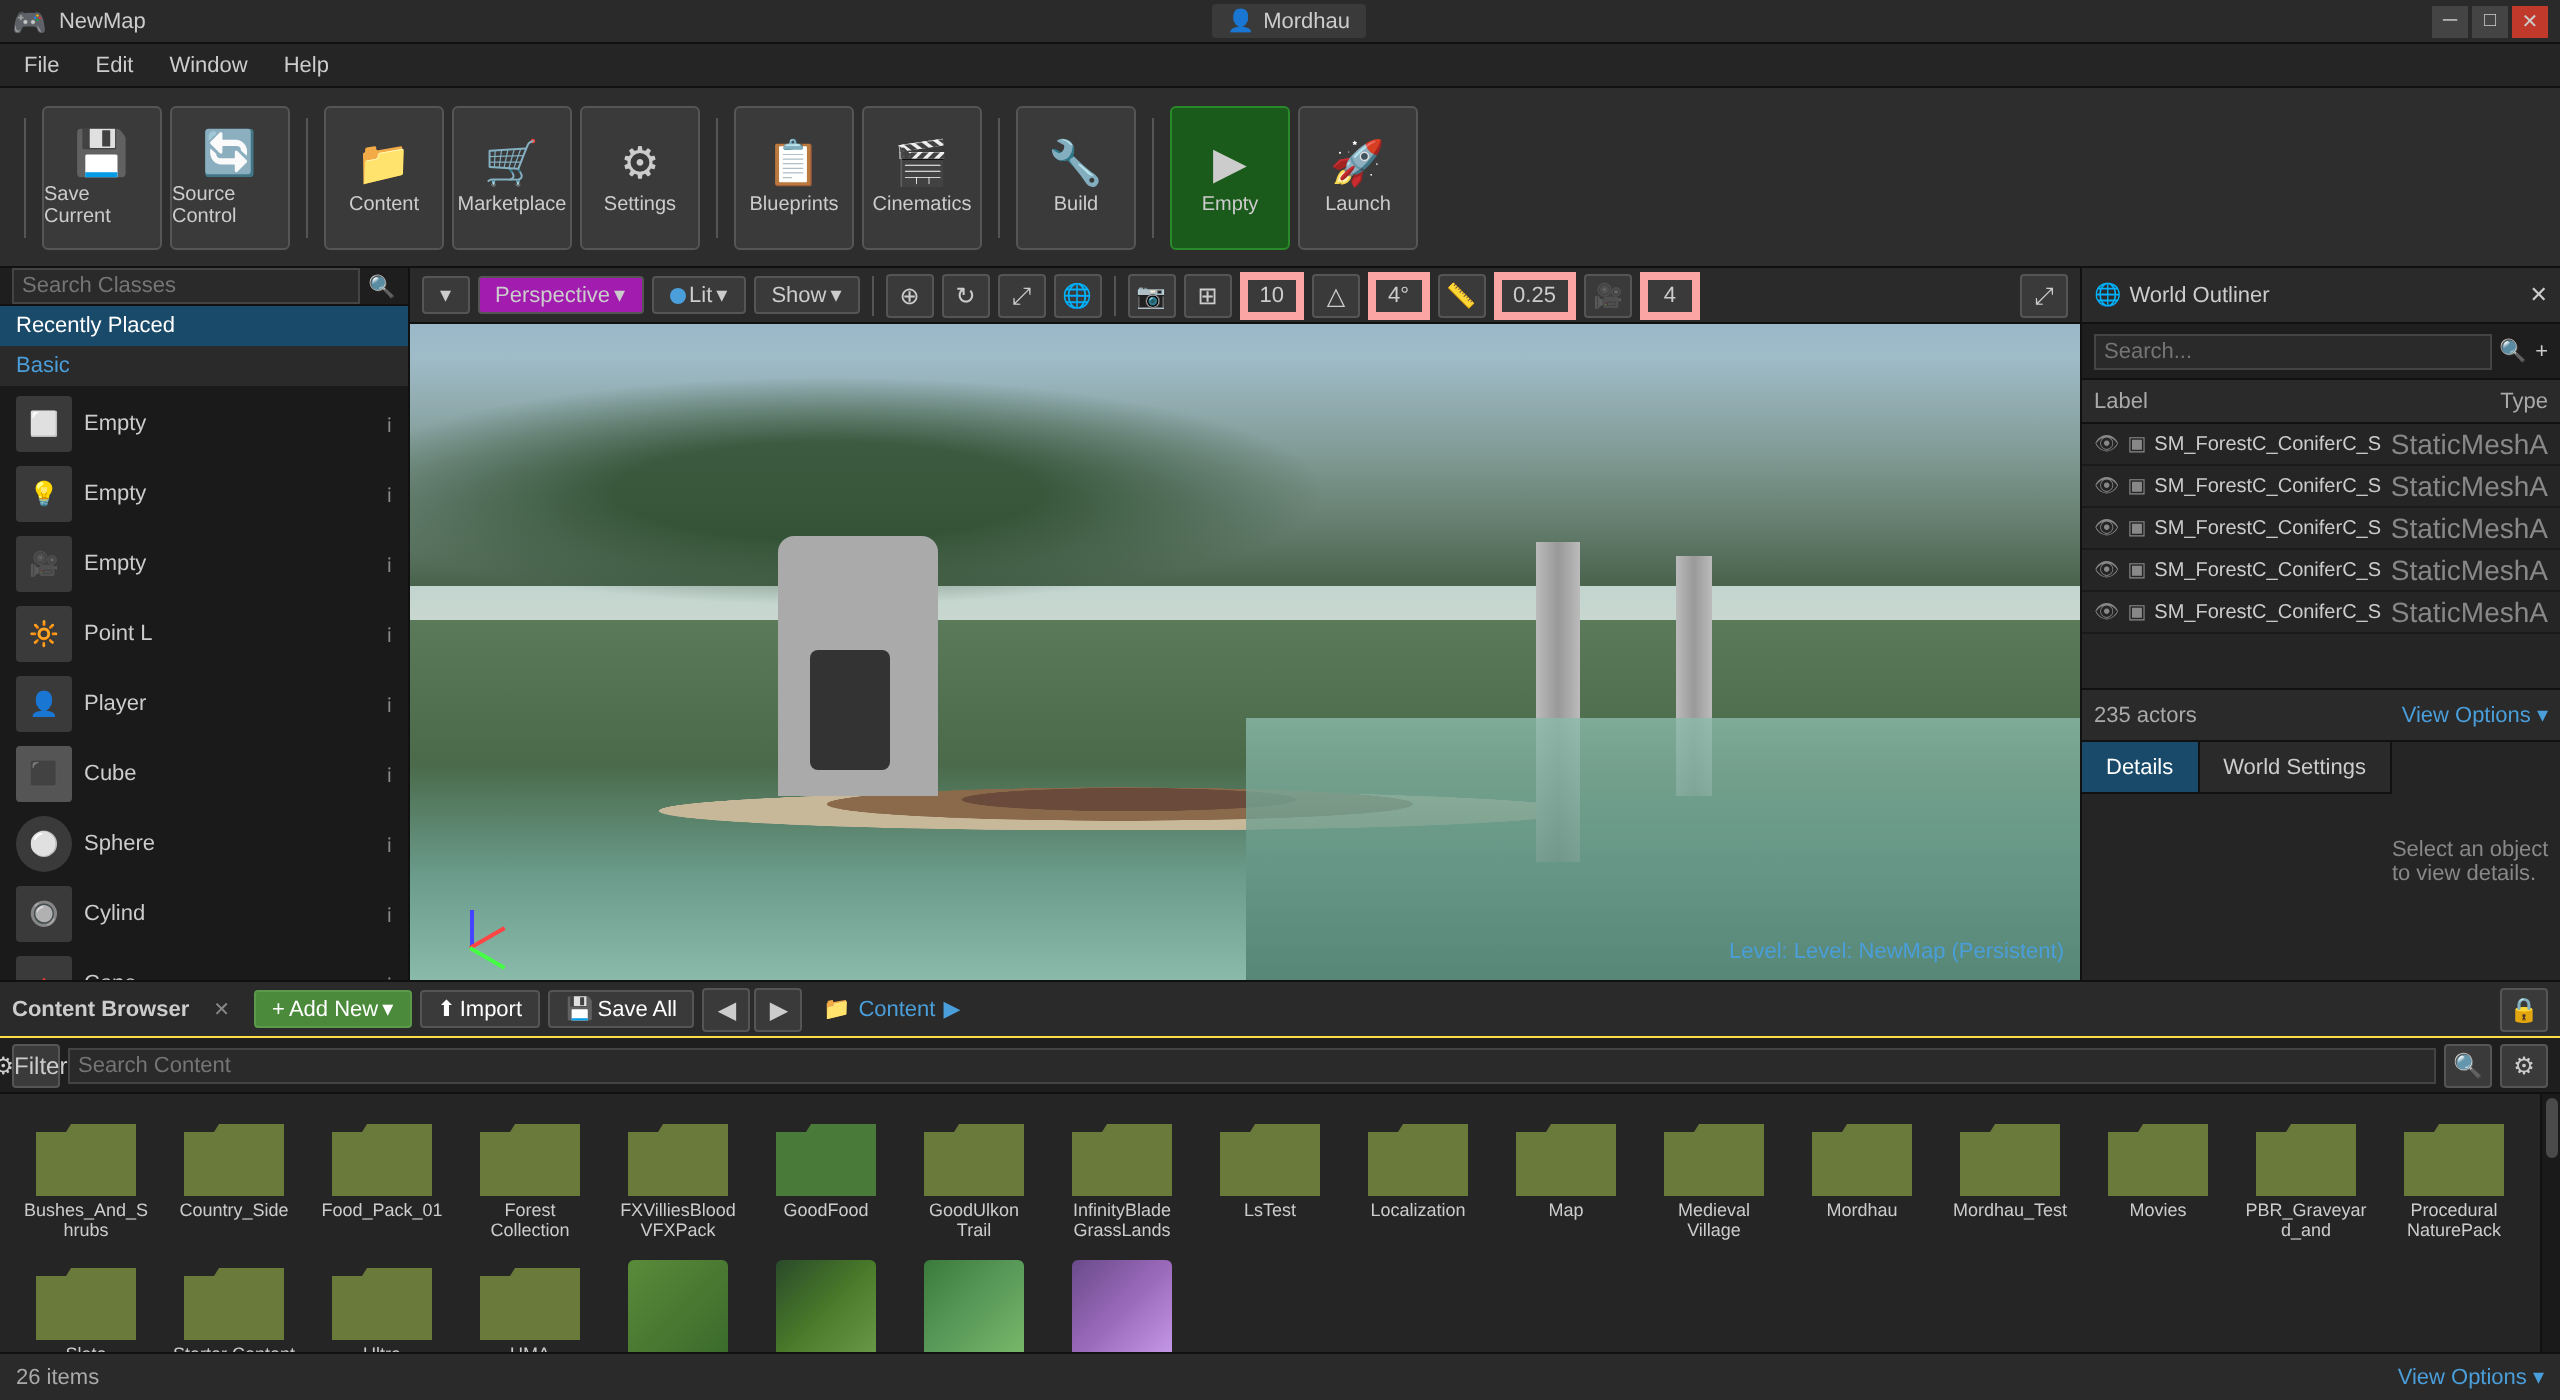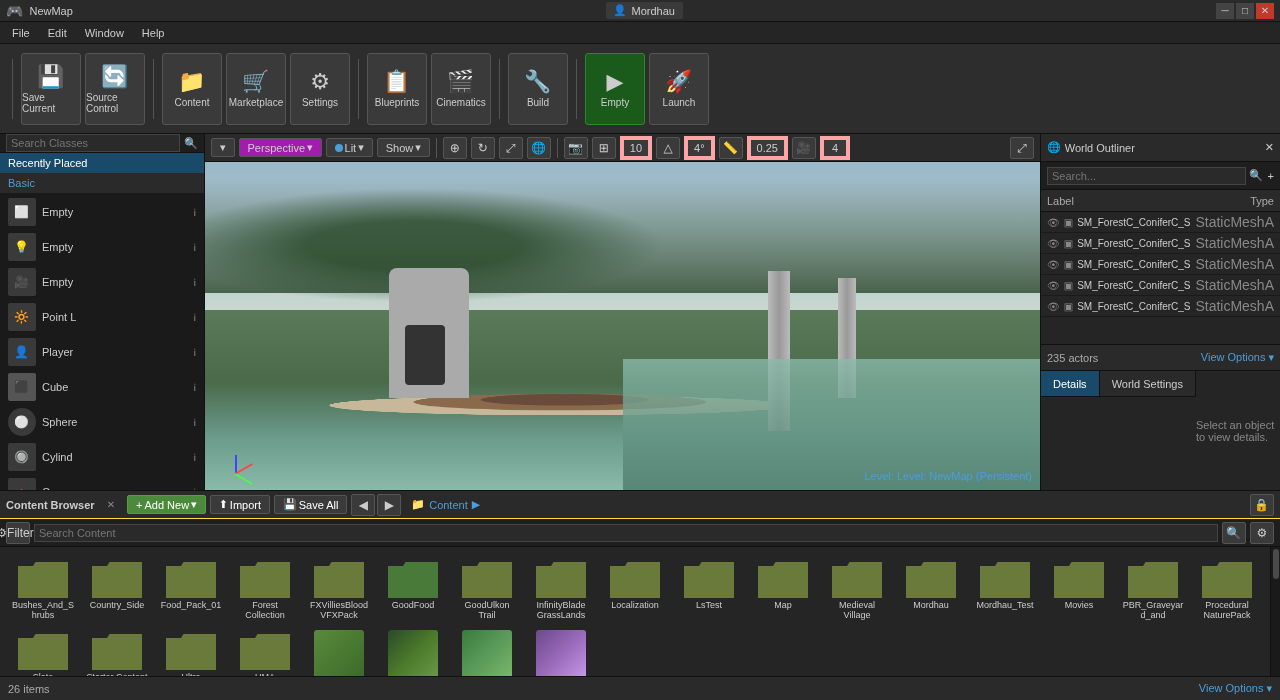--- a/index.html
+++ b/index.html
@@ -491,27 +491,27 @@
           <div class="asset-item">
             <div class="asset-folder">
                 <div class="folder-icon"></div>
               </div>
             <span class="asset-name">InfinityBlade GrassLands</span>
           </div>
           <div class="asset-item">
             <div class="asset-folder">
                 <div class="folder-icon"></div>
               </div>
+            <span class="asset-name">LsTest</span>
+          </div>
+          <div class="asset-item">
+            <div class="asset-folder">
+                <div class="folder-icon"></div>
+              </div>
             <span class="asset-name">Localization</span>
-          </div>
-          <div class="asset-item">
-            <div class="asset-folder">
-                <div class="folder-icon"></div>
-              </div>
-            <span class="asset-name">LsTest</span>
           </div>
           <div class="asset-item">
             <div class="asset-folder">
                 <div class="folder-icon"></div>
               </div>
             <span class="asset-name">Map</span>
           </div>
           <div class="asset-item">
             <div class="asset-folder">
                 <div class="folder-icon"></div>

